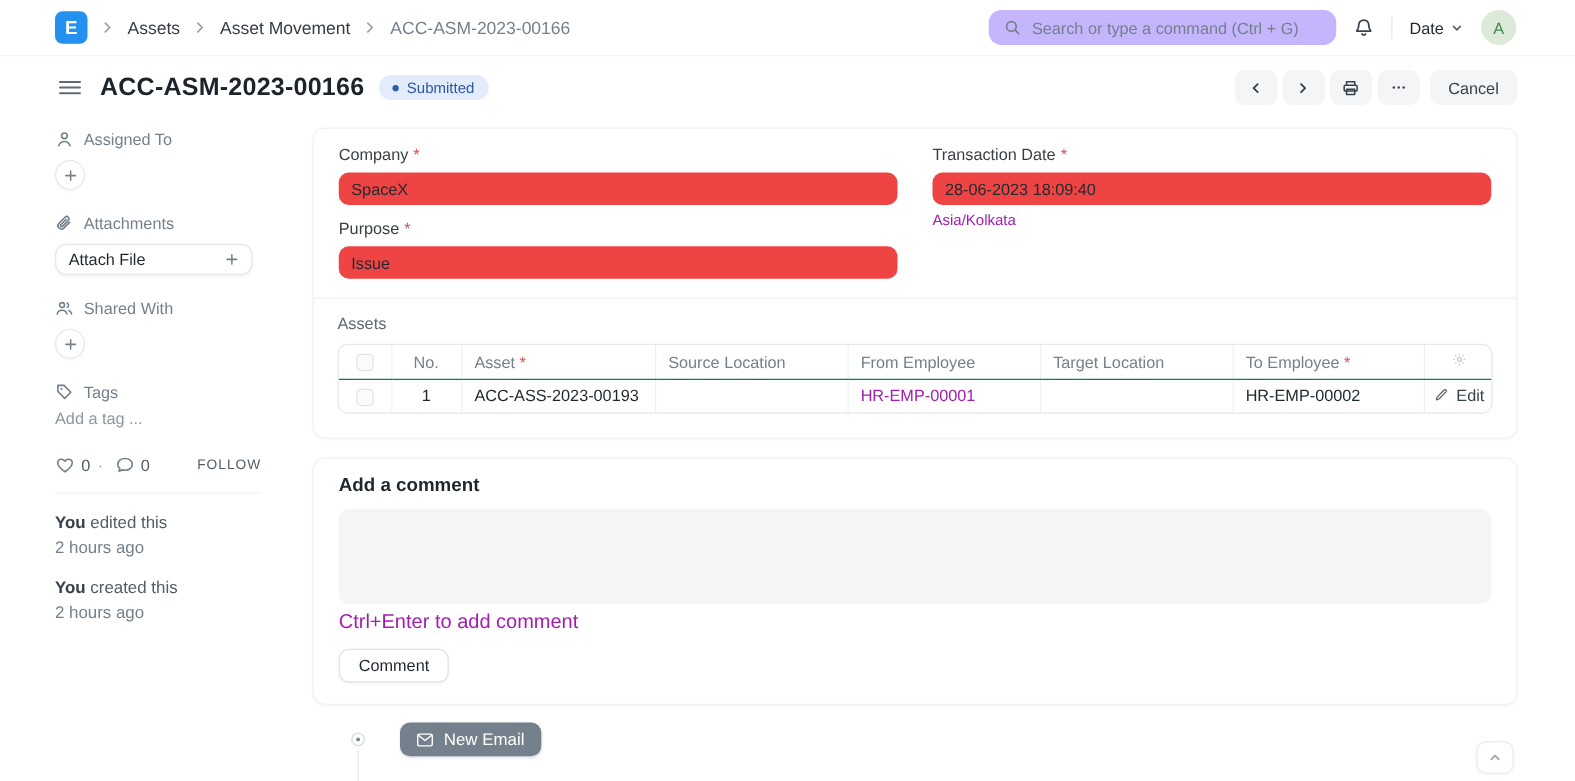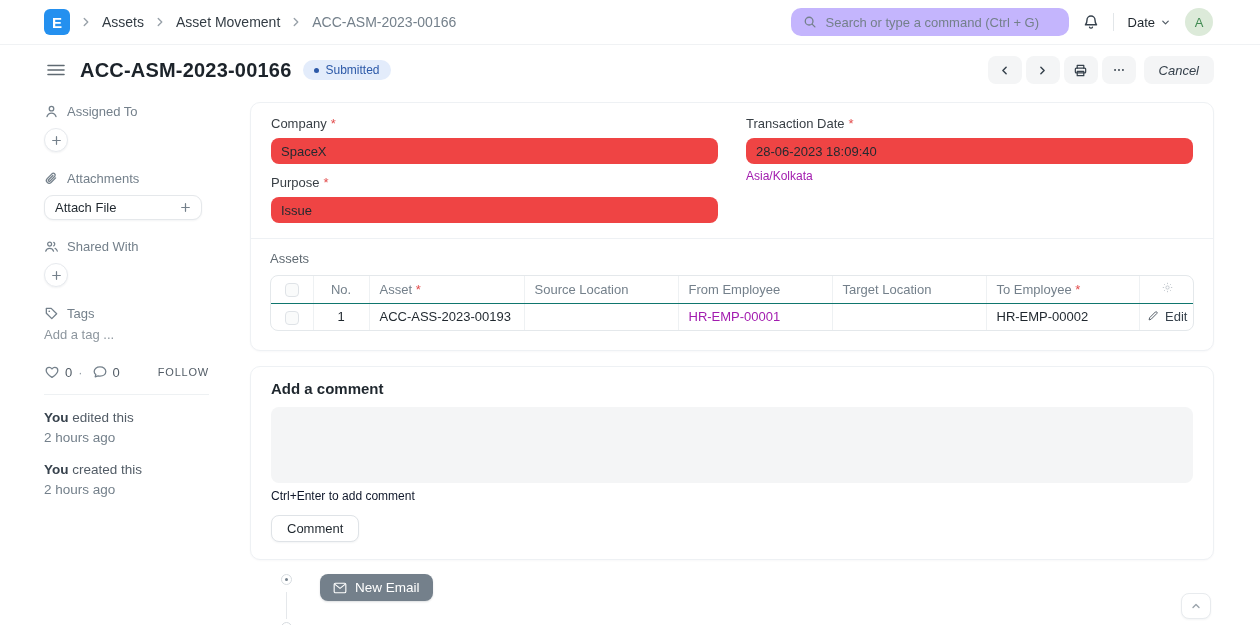--- a/index.html
+++ b/index.html
@@ -54,21 +54,21 @@
   .page-title { font-size:20px; font-weight:700; color:#1c232a; letter-spacing:.2px; }
   .status-badge {
     display:flex; align-items:center; gap:6px; background:#e3ecfb; color:#2c59a8;
     font-size:12px; font-weight:500; border-radius:999px; padding:3px 11px;
   }
   .status-badge .dot { width:5px; height:5px; border-radius:50%; background:#2c59a8; }
   .ph-right { display:flex; align-items:center; gap:4px; }
   .tool-btn {
     height:28px; min-width:34px; padding:0 9px; border:none; border-radius:8px;
     background:#f4f5f6; color:#36414c; cursor:pointer; font-family:inherit;
-    display:flex; align-items:center; justify-content:center; font-size:13px;font-style:italic;
+    display:flex; align-items:center; justify-content:center; font-size:13px;
   }
   .tool-btn.cancel { margin-left:4px; padding:0 15px; font-weight:500; }
 
   
   .content { display:flex; padding:8px 46px 0 44px; }
   .sidebar { width:165px; flex:none; margin-right:41px; padding-top:4px; }
   .main { width:964px; flex:none; }
 
   
   .sb-label { display:flex; align-items:center; gap:8px; color:#74808b; font-size:13px; margin-bottom:9px; }
@@ -134,31 +134,31 @@
   }
   .gear-ic { color:#c3c9cf; display:inline-flex; }
 
   
   .comment-card { margin-top:15px; padding:13px 20px 17px; }
   .comment-title { font-size:15px; font-weight:700; color:#1f272e; margin-bottom:10px; }
   .comment-input {
     width:100%; height:76px; background:#f4f5f6; border:none; border-radius:8px; resize:none;
     font-family:inherit; font-size:13px; color:#242a30; padding:8px 10px; outline:none; display:block;
   }
-  .comment-hint { color:#0f172a; font-size:12px; margin-top:6px; }
+  .comment-hint { color:#a21caf; font-size:16px; margin-top:6px; }
   .comment-btn {
     margin-top:12px; background:#fff; border:1px solid #dfe3e7; border-radius:8px;
     box-shadow:0 1px 2px rgba(25,39,52,.05); padding:5px 15px; font-family:inherit;
     font-size:13px; color:#1f272e; cursor:pointer;
   }
 
   
   .timeline { position:relative; margin:14px 0 0 31px; }
   .tl-line { position:absolute; left:5px; top:18px; height:36px; width:1px; background:#e5e8eb; }
-  .tl-item { display:flex; gap:28px; position:relative; }
+  .tl-item { display:flex; align-items:center; gap:28px; position:relative; }
   .tl-item + .tl-item { margin-top:21px; }
   .tl-dot {
     width:11px; height:11px; border:1px solid #d7dce0; border-radius:50%; background:#fff;
     position:relative; flex:none; z-index:1; box-shadow:0 0 0 3px #fff;
   }
   .tl-dot::after { content:""; position:absolute; inset:3px; border-radius:50%; background:#74808b; }
   .new-email-btn {
     display:flex; align-items:center; gap:8px; background:#74808b; color:#fff;
     border:none; border-radius:8px; padding:6px 13px; font-family:inherit; font-size:13.5px;
     cursor:pointer; box-shadow:0 1px 2px rgba(25,39,52,.15);

